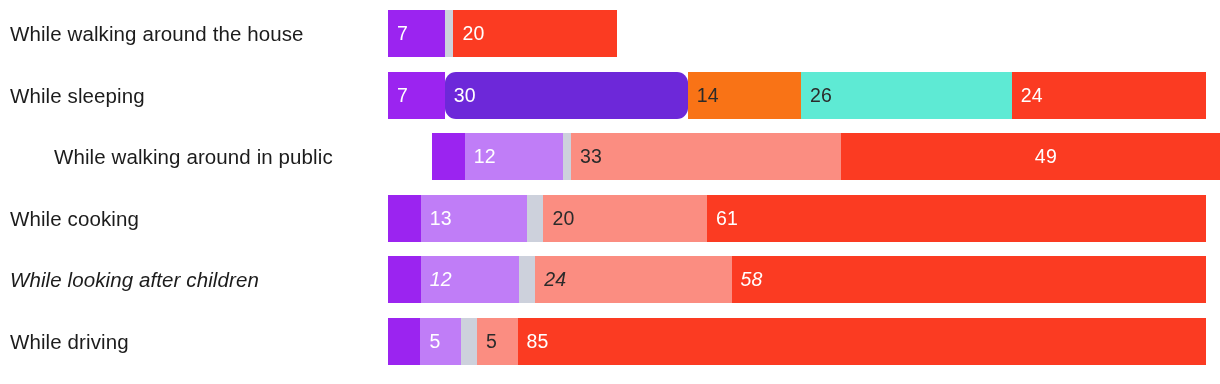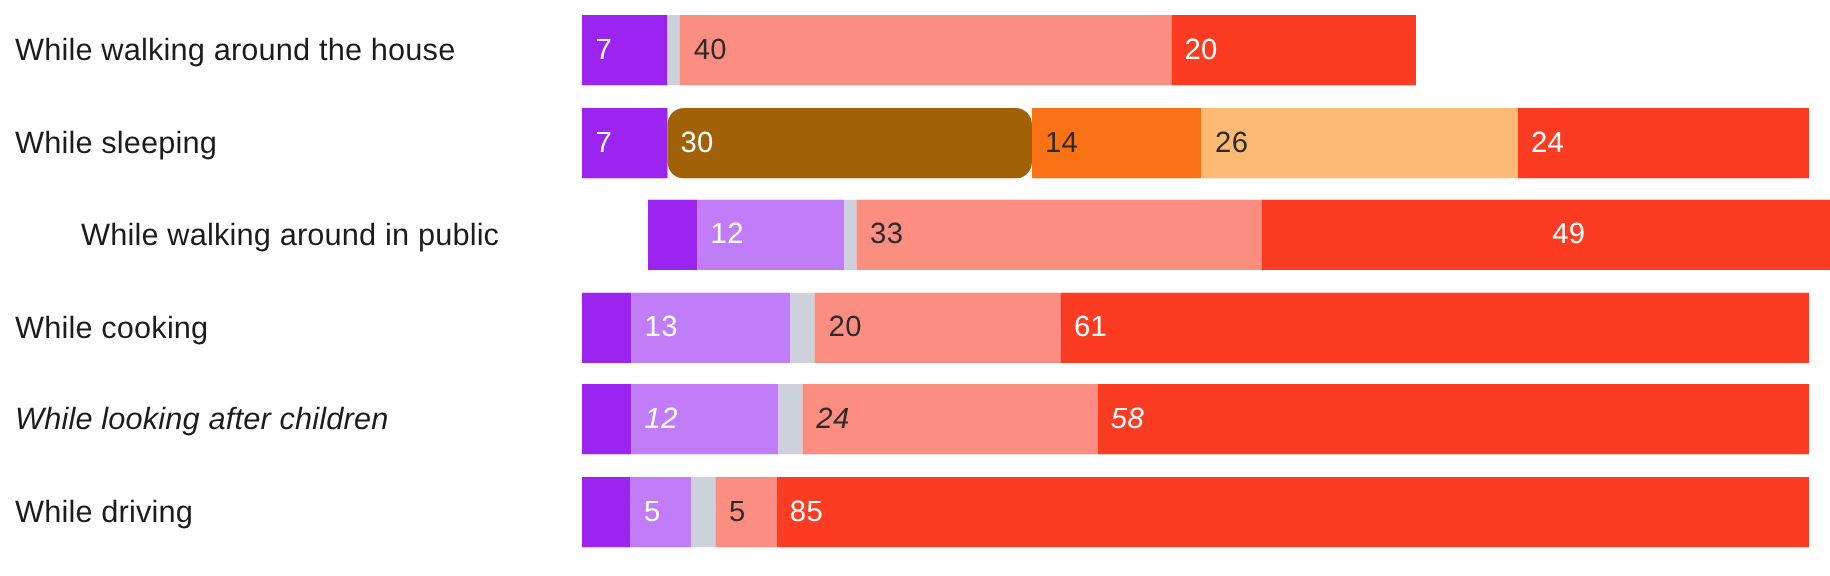--- a/index.html
+++ b/index.html
@@ -67,41 +67,38 @@
 <body>
 
 <div id="chart">
     <div class="row" style="top: 10px;">
       <div class="row-label">While walking around the house</div>
       <div class="bar">
         <div class="seg" style="width: 7%; background: rgb(155, 36, 240);">
           <span class="seg-label light">7</span>
         </div>
         <div class="seg" style="width: 1%; background: rgb(205, 209, 220);"></div>
-        <div class="seg" style="width: 40%; background: rgb(251, 141, 129);">
-          <span class="seg-label dark">40</span>
-        </div>
         <div class="seg" style="width: 20%; background: rgb(251, 59, 34);">
           <span class="seg-label light">20</span>
         </div>
       </div>
     </div>
     <div class="row" style="top: 71.5px;">
       <div class="row-label">While sleeping</div>
       <div class="bar">
         <div class="seg" style="width: 7%; background: rgb(155, 36, 240);">
           <span class="seg-label light">7</span>
         </div>
-        <div class="seg" style="width: 30%; background: #a16207; border-radius: 11px;">
+        <div class="seg" style="width: 30%; background: #6d28d9; border-radius: 11px;">
           <span class="seg-label light">30</span>
         </div>
         <div class="seg" style="width: 14%; background: #f97316;">
           <span class="seg-label dark">14</span>
         </div>
-        <div class="seg" style="width: 26%; background: #fdba74;">
+        <div class="seg" style="width: 26%; background: #5eead4;">
           <span class="seg-label dark">26</span>
         </div>
         <div class="seg" style="width: 24%; background: rgb(251, 59, 34);">
           <span class="seg-label light">24</span>
         </div>
       </div>
     </div>
     <div class="row" style="top: 133px; margin-left: 44px;">
       <div class="row-label">While walking around in public</div>
       <div class="bar">

